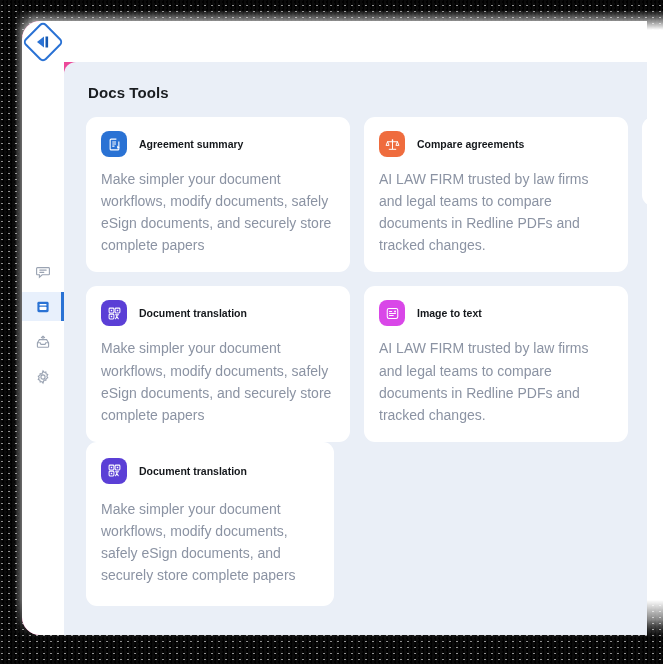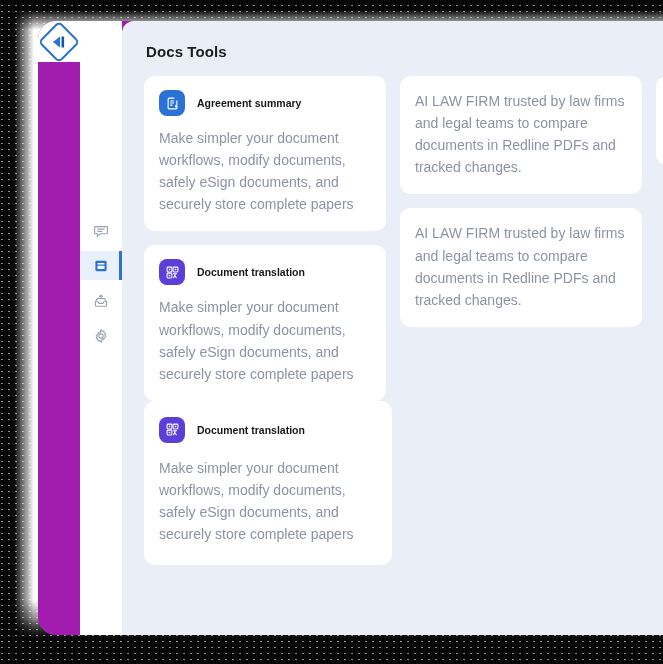--- a/index.html
+++ b/index.html
@@ -27,26 +27,26 @@
       linear-gradient(to bottom, #000 0, #000 10px, transparent 30px),
       linear-gradient(to bottom, transparent 620px, #000 645px, #000 100%);
   }
   #frame-noise.b{
     -webkit-mask-image:linear-gradient(to bottom, transparent 600px, #000 640px, #000 100%);
     mask-image:linear-gradient(to bottom, transparent 600px, #000 640px, #000 100%);
   }
 
   
   #app-window{
-    position:absolute;left:38px;top:21px;width:625px;height:614px;
-    background:#a21caf;
+    position:absolute;left:22px;top:21px;width:625px;height:614px;
+    background:#ec4899;
     border-radius:18px 0 0 18px;
     overflow:hidden;
     display:flex;
-    flex-direction:row;
+    flex-direction:column;
   }
 
   
   .topbar{
     height:41px;flex:0 0 41px;background:#ffffff;
     display:flex;align-items:center;
   }
   .logo-wrap{width:42px;display:flex;justify-content:center;align-items:center;}
   .logo-diamond{
     width:26px;height:26px;border-radius:5px;
@@ -83,21 +83,21 @@
   .section-title{
     font-size:15px;font-weight:bold;color:#1a1d21;letter-spacing:.1px;
     margin:0 0 16px 2px;
   }
   .section-title.second{margin-top:22px;}
 
   .card-grid{display:flex;gap:14px;flex-wrap:nowrap;}
   .card-col{display:flex;flex-direction:column;gap:14px;}
 
   .card{
-    width:242px;box-sizing:border-box;
+    width:264px;box-sizing:border-box;
     background:#ffffff;border-radius:11px;
     padding:14px 15px 16px 15px;
     flex:0 0 auto;
   }
   .card-head{display:flex;align-items:center;gap:12px;margin-bottom:11px;}
   .card-icon{
     width:26px;height:26px;border-radius:8px;flex:0 0 26px;
     display:flex;align-items:center;justify-content:center;
   }
   .card-title{font-size:10.5px;font-weight:bold;color:#15181c;line-height:1;}
@@ -212,24 +212,46 @@
               <div class="card-title">Document translation</div>
             </div>
             <p class="card-desc">Make simpler your document workflows, modify documents, safely eSign documents, and securely store complete papers</p>
           </div>
 
         </div>
 
         <div class="card-col">
 
           <div class="card">
+            <div class="card-head">
+              <div class="card-icon" style="background:#ef6c3e">
+                <svg width="15" height="15" viewBox="0 0 20 20" fill="none" stroke="#fff" stroke-width="1.3">
+                  <path d="M10 4.2v11.4M5.6 16.4h8.8" stroke-linecap="round"></path>
+                  <path d="M3.4 6.3h13.2" stroke-linecap="round"></path>
+                  <circle cx="10" cy="4.2" r="1.1" fill="#fff" stroke="none"></circle>
+                  <path d="M3.4 6.3L1.4 11.2h4z"></path>
+                  <path d="M16.6 6.3l-2 4.9h4z"></path>
+                </svg>
+              </div>
+              <div class="card-title">Compare agreements</div>
+            </div>
             <p class="card-desc">AI LAW FIRM trusted by law firms and legal teams to compare documents in Redline PDFs and tracked changes.</p>
           </div>
 
           <div class="card">
+            <div class="card-head">
+              <div class="card-icon" style="background:#d947e8">
+                <svg width="15" height="15" viewBox="0 0 20 20" fill="none" stroke="#fff" stroke-width="1.4">
+                  <rect x="3" y="3.4" width="14" height="13.2" rx="2.2"></rect>
+                  <path d="M6 7.4h3M6 10h8M6 12.6h5" stroke-linecap="round"></path>
+                  <circle cx="13.4" cy="7.2" r="1.3" fill="#fff" stroke="none"></circle>
+                </svg>
+              </div>
+              <div class="card-title">Image to text</div>
+            </div>
             <p class="card-desc">AI LAW FIRM trusted by law firms and legal teams to compare documents in Redline PDFs and tracked changes.</p>
           </div>
 
         </div>
 
         <div class="card-col">
           <div class="card">
             <div class="card-head">
               <div class="card-icon" style="background:#1fb573">
                 <svg width="15" height="15" viewBox="0 0 20 20" fill="none" stroke="#fff" stroke-width="1.5">

